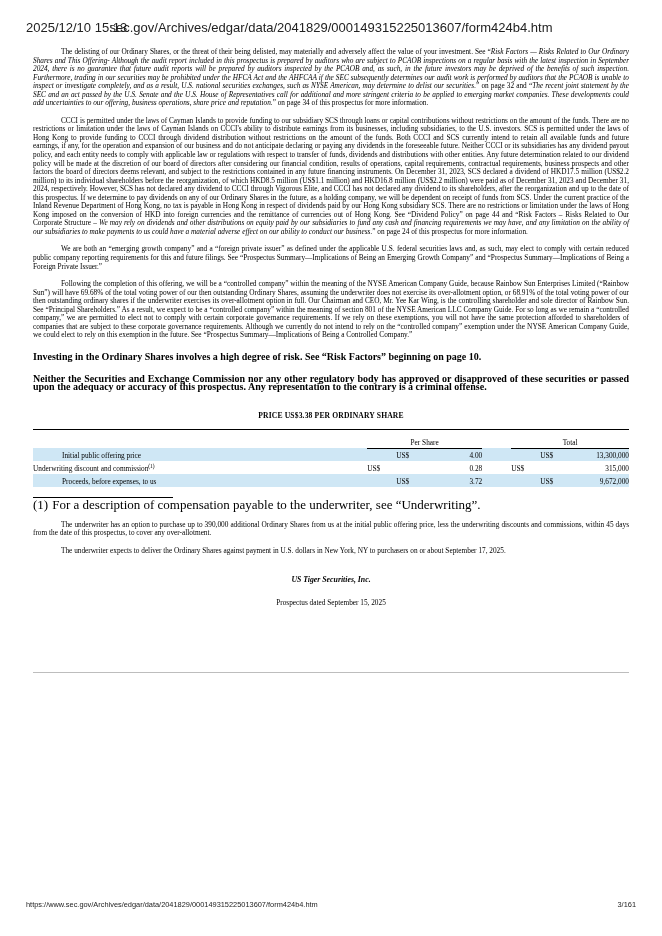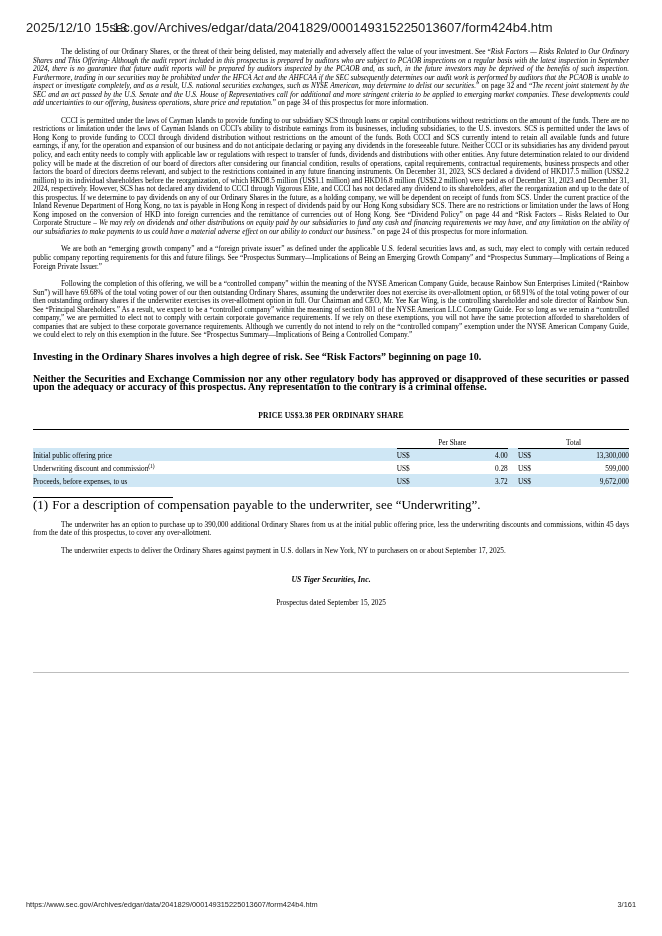--- a/index.html
+++ b/index.html
@@ -128,21 +128,21 @@
     text-align: center;
     font-weight: normal;
     border-bottom: 0.8px solid #000;
     padding-bottom: 0.5px;
   }
   .c-label { width: 344px; text-align: left; padding-left: 2px; }
   .c-gap   { width: 10px; }
   .c-cur   { width: 30px; text-align: left; padding-left: 3px; }
   .c-val   { width: 78px; text-align: right; padding-right: 4px; }
 
-  tr.shaded td { background: #cfe7f5; }
+  tr.shaded td { background: #cfe7f5; padding-left: 29px; }
   .sup { font-size: 5.4px; vertical-align: super; }
 
   
   .fn-rule {
     margin-top: 10px;
     border-top: 0.8px solid #000;
     width: 140px;
     height: 0;
   }
   p.footnote {
@@ -223,21 +223,21 @@
         <td class="c-cur">US$</td>
         <td class="c-val">13,300,000</td>
       </tr>
       <tr>
         <td class="c-label"><span>Underwriting discount and commission</span><span class="sup">(1)</span></td>
         <td class="c-gap"></td>
         <td class="c-cur">US$</td>
         <td class="c-val">0.28</td>
         <td class="c-gap"></td>
         <td class="c-cur">US$</td>
-        <td class="c-val">599,000</td>
+        <td class="c-val">315,000</td>
       </tr>
       <tr class="shaded">
         <td class="c-label"><span>Proceeds, before expenses, to us</span><span class="sup"></span></td>
         <td class="c-gap"></td>
         <td class="c-cur">US$</td>
         <td class="c-val">3.72</td>
         <td class="c-gap"></td>
         <td class="c-cur">US$</td>
         <td class="c-val">9,672,000</td>
       </tr>

